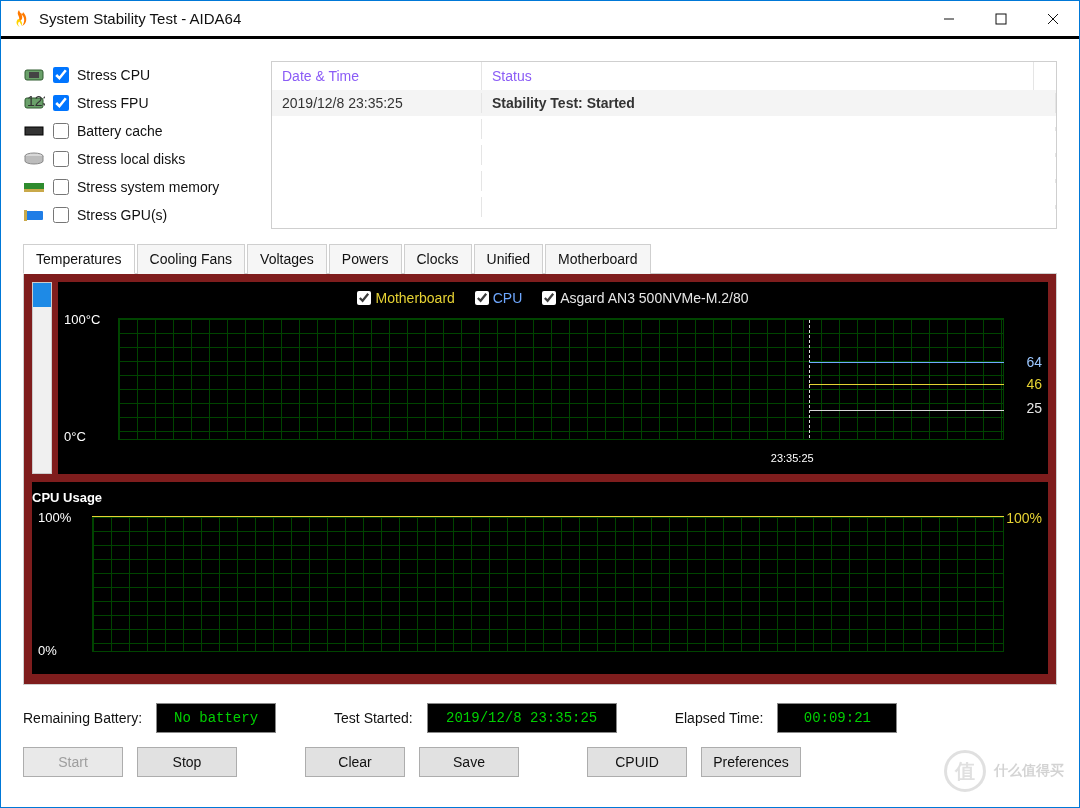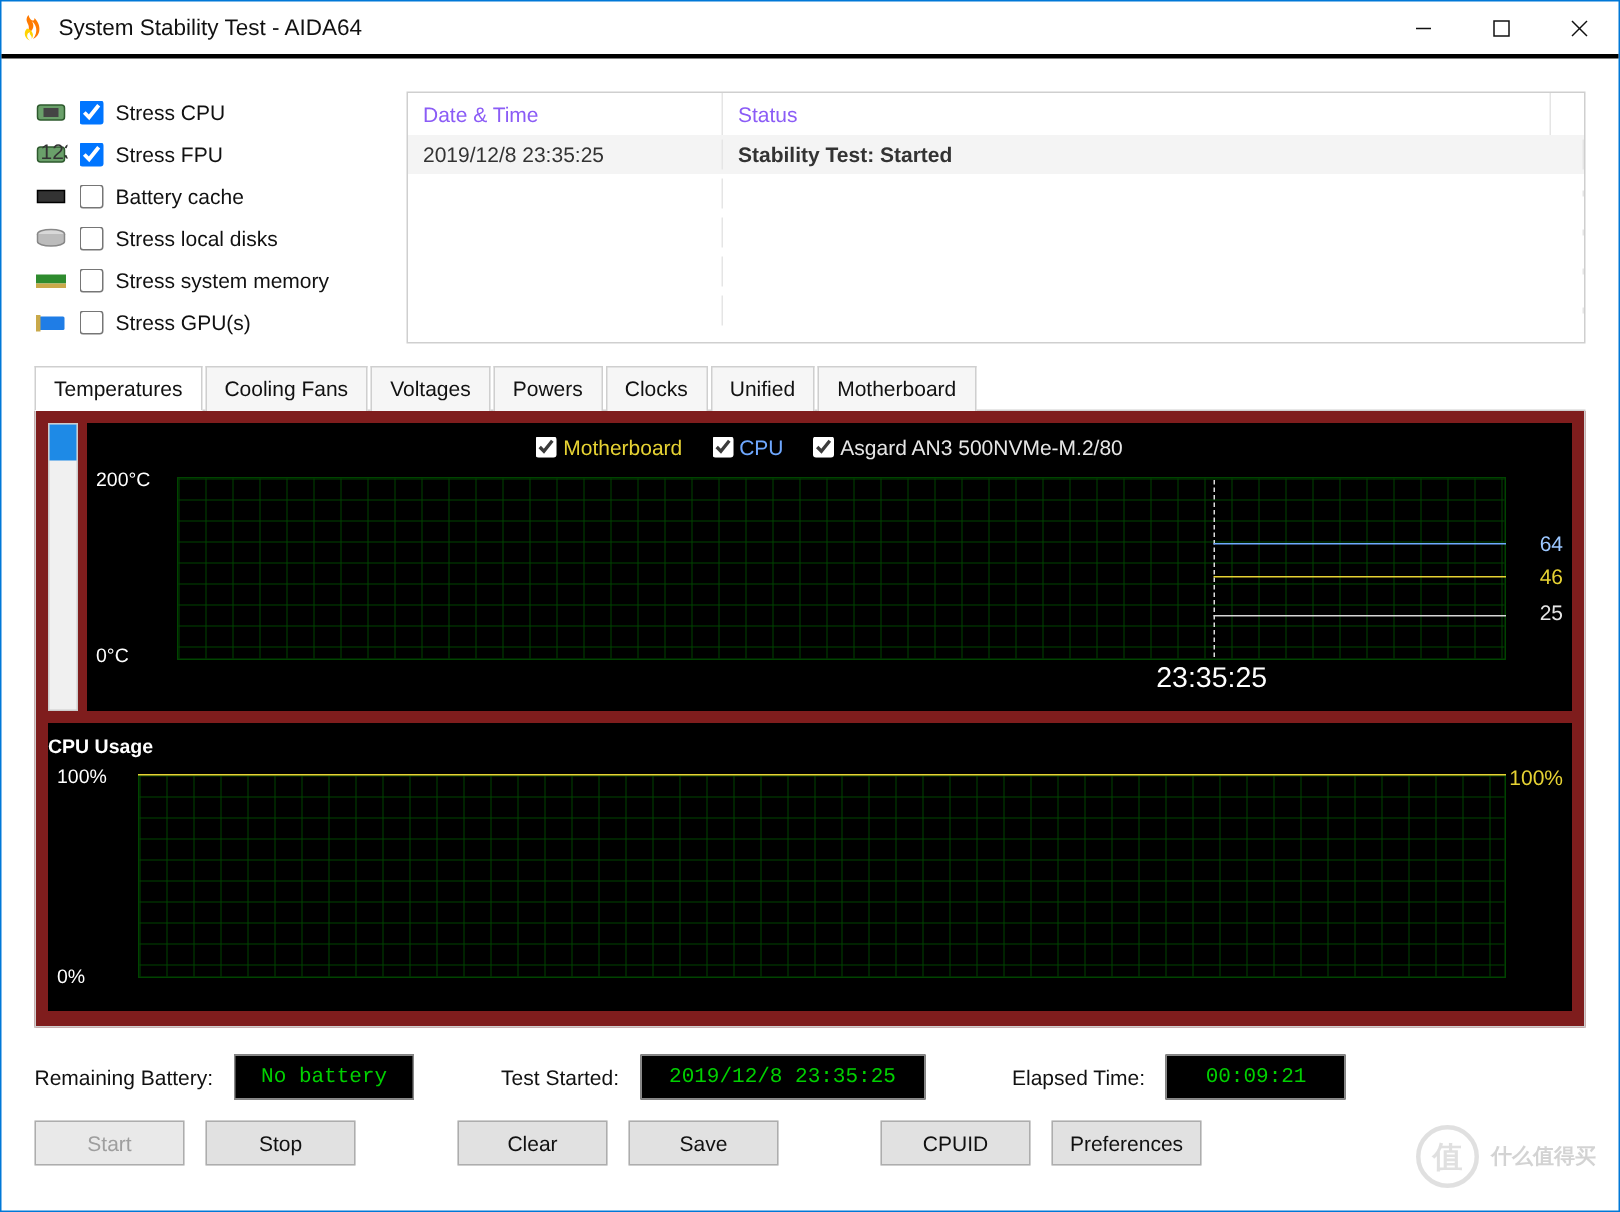--- a/index.html
+++ b/index.html
@@ -68,21 +68,21 @@
   content: "";
   position: absolute; inset: 0;
   background-image:
     linear-gradient(to right, #004400 1px, transparent 1px),
     linear-gradient(to bottom, #004400 1px, transparent 1px);
   background-size: 18px 14px;
   border: 1px solid #004400;
 }
 
 .event-mark { position: absolute; top: 2px; bottom: 2px; border-left: 1px dashed #ddd; }
-.time-lbl { position: absolute; bottom: 10px; font-size: 19px; color: #fff; }
+.time-lbl { position: absolute; bottom: 10px; font-size: 11px; color: #fff; }
 
 .hline { position: absolute; height: 1px; left: 0; right: 0; }
 .hline.mb { background: #e6d233; }
 .hline.cpu { background: #6fa8ff; }
 .hline.ssd { background: #d6d6d6; }
 .hline.full { background: #e6d233; }
 
 .cpu-title { position: absolute; top: 8px; left: 0; width: 100%; text-align: left; color: #fff; font-size: 13px; font-weight: bold; }
 
 .status-row { display: flex; align-items: center; gap: 14px; margin-top: 18px; }
@@ -238,21 +238,21 @@
                 </span>
               <span class="chk">
                   <input type="checkbox" checked="" style="">
                   <span class="cpu">CPU</span>
                 </span>
               <span class="chk">
                   <input type="checkbox" checked="" style="">
                   <span class="ssd">Asgard AN3 500NVMe-M.2/80</span>
                 </span>
             </div>
-            <span class="axis-left" style="top:30px">200°C</span>
+            <span class="axis-left" style="top:30px">100°C</span>
             <span class="axis-left" style="bottom:30px">0°C</span>
             <div class="grid-area">
               <div class="event-mark" style="left:78%"></div>
               <div class="hline cpu" style="top:36%; left:78%; right:0;"></div>
               <div class="hline mb" style="top:54%; left:78%; right:0;"></div>
               <div class="hline ssd" style="top:75%; left:78%; right:0;"></div>
             </div>
             <span class="axis-right-val" style="top:72px;color:#9cc7ff">64</span>
             <span class="axis-right-val" style="top:94px;color:#e6d233">46</span>
             <span class="axis-right-val" style="top:118px;color:#e6e6e6">25</span>

